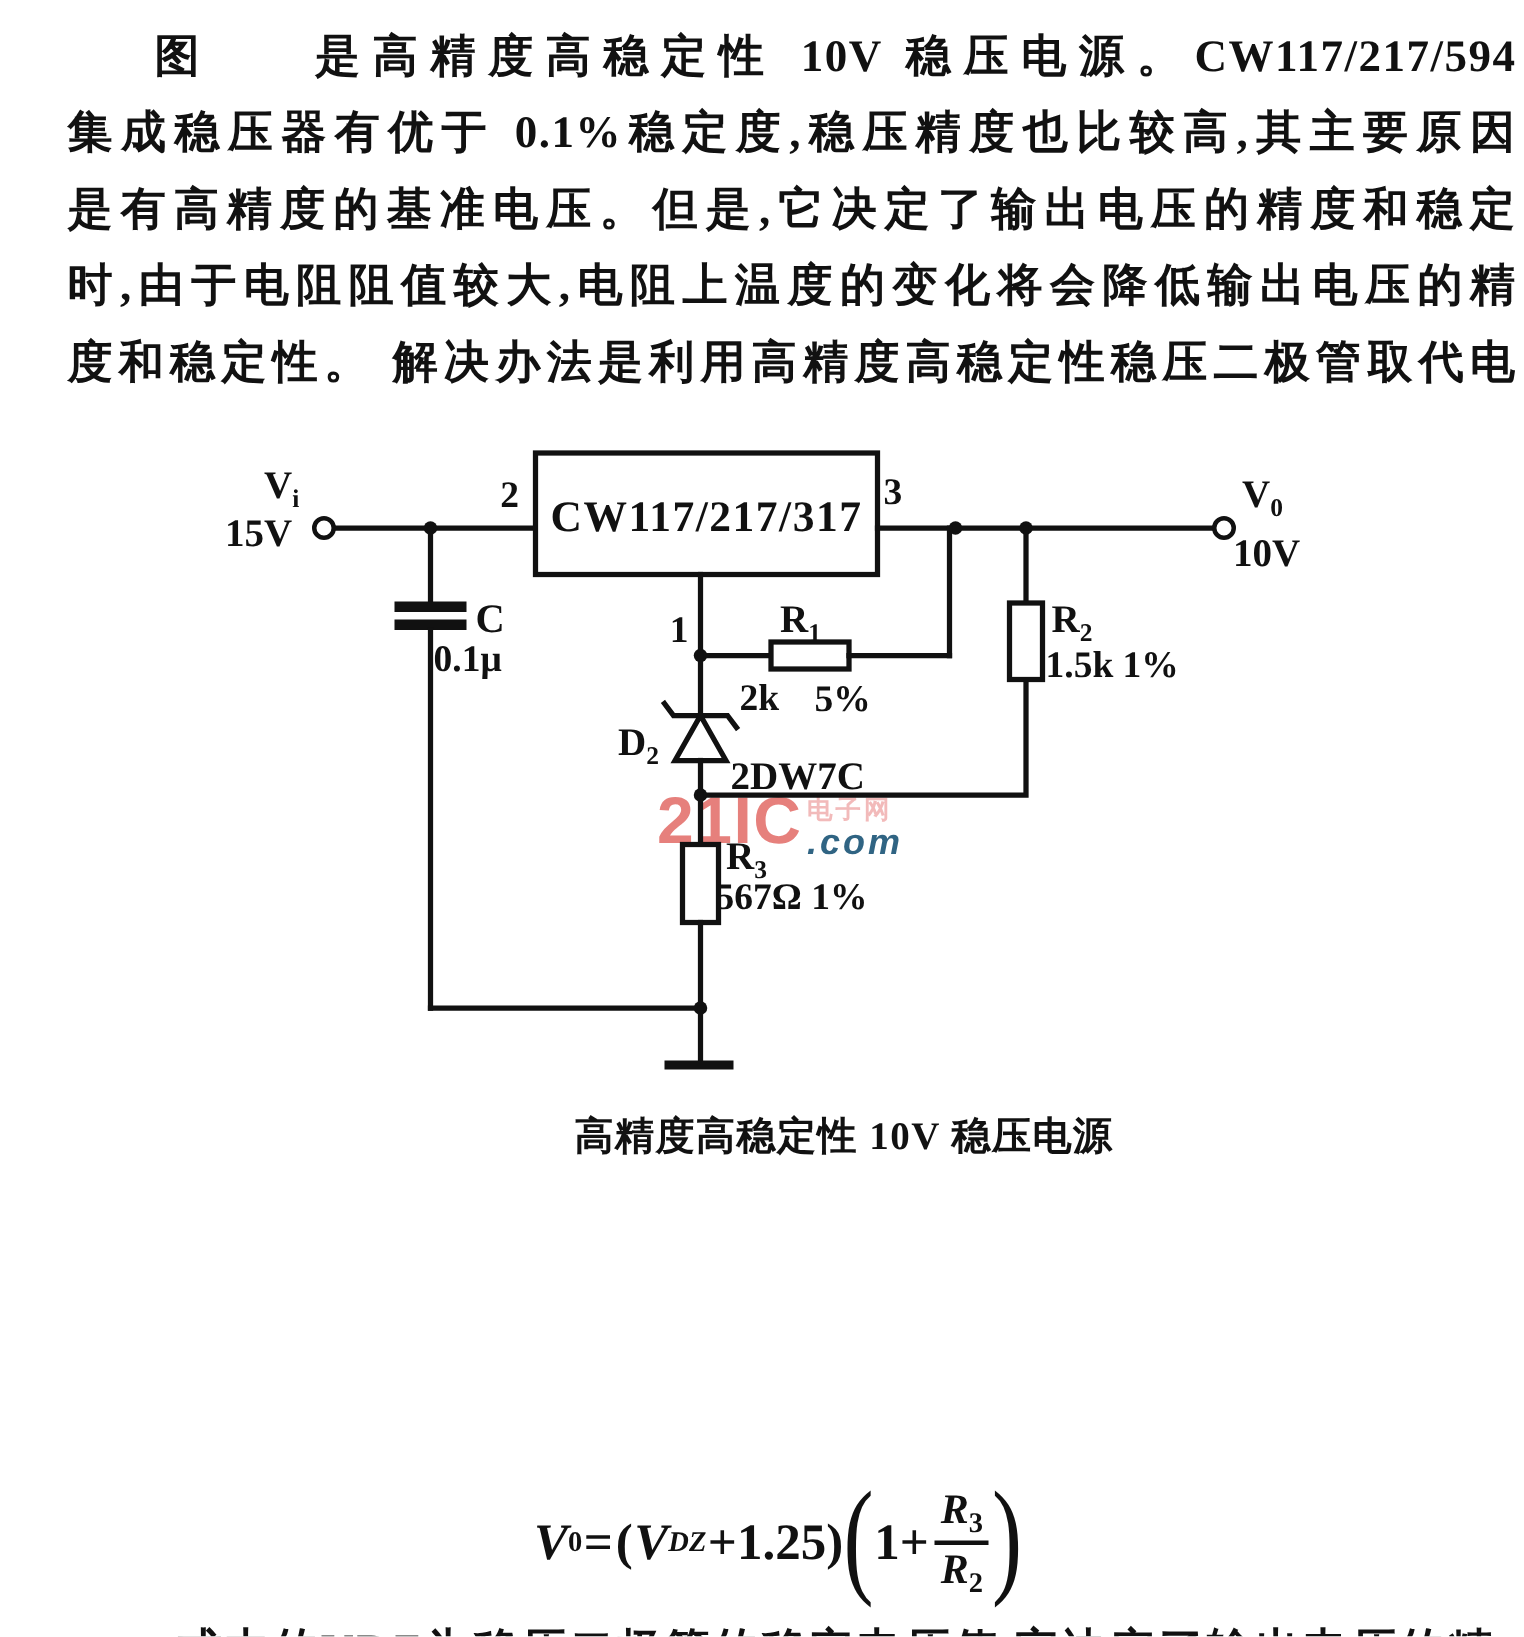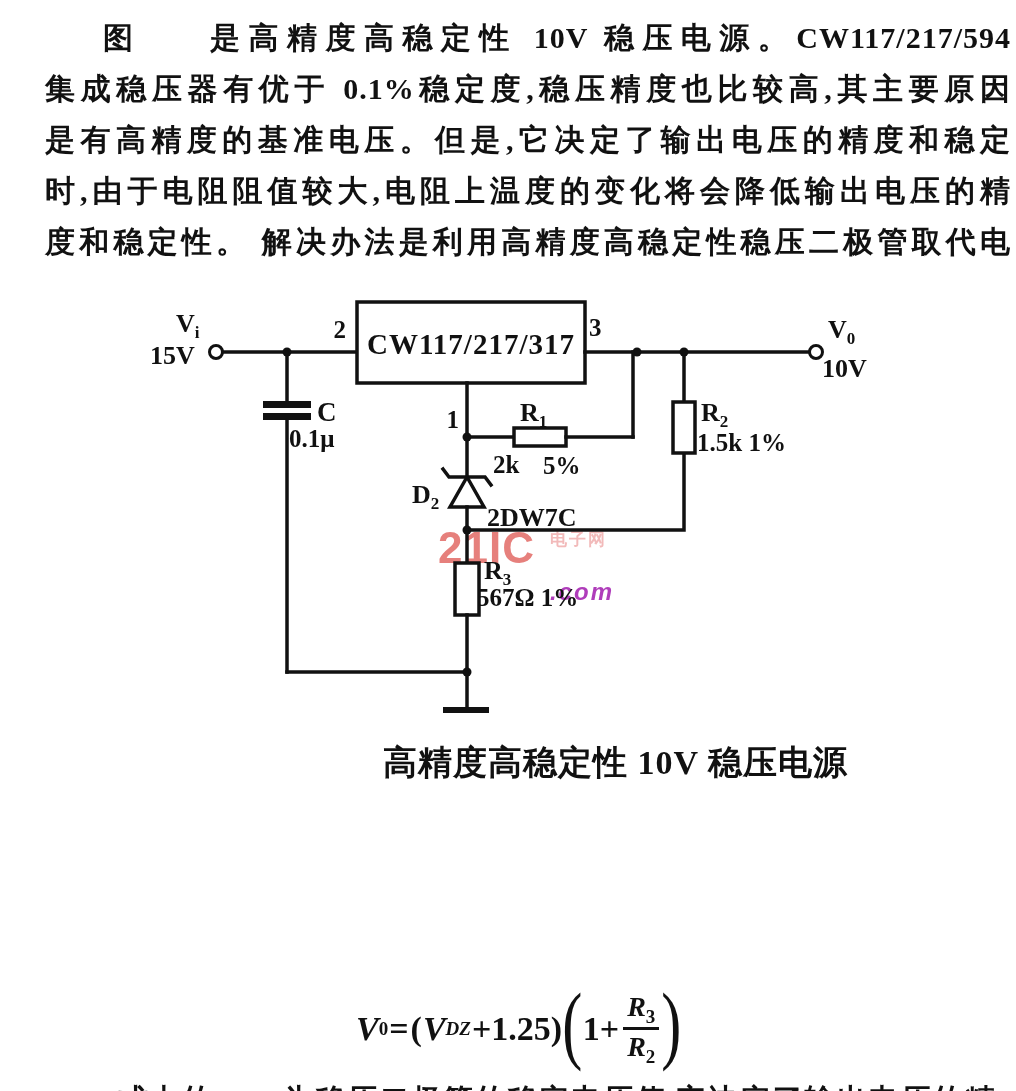--- a/index.html
+++ b/index.html
@@ -12,39 +12,39 @@
   .pline{height:51px;line-height:51px;font-size:30px;font-weight:700;
          letter-spacing:1px;white-space:nowrap;}
   .jl{white-space:normal;text-align:justify;text-align-last:justify;}
   #p1{top:12px;}
   #p2{top:786px;}
   .l1{display:flex;}
   .l1-head{margin-left:58px;}
   .l1-rest{flex:1;margin-left:76px;text-align:justify;text-align-last:justify;white-space:normal;}
 
   
-  .caption{position:absolute;left:383px;top:740px;font-size:34px;font-weight:700;
+  .caption{position:absolute;left:383px;top:740px;font-size:26px;font-weight:700;
            letter-spacing:1px;white-space:nowrap;}
 
   
   #circuit{position:absolute;left:0;top:290px;}
   #circuit text{font-family:"Liberation Serif","DejaVu Serif",serif;font-weight:700;fill:#111;}
   .wire{stroke:#111;stroke-width:3.5;fill:none;stroke-linecap:square;}
   .thick{stroke:#111;stroke-width:5;fill:none;}
   .body{stroke:#111;stroke-width:3.5;fill:#fff;}
   .dot{fill:#111;stroke:none;}
   .term{fill:#fff;stroke:#111;stroke-width:3;}
 
   
   .wm{position:absolute;left:438px;top:528px;display:flex;align-items:flex-start;
       opacity:.85;z-index:0;font-family:"Liberation Sans","DejaVu Sans",sans-serif;}
   .wm-brand{font-size:44px;font-weight:800;color:#e26a66;line-height:40px;letter-spacing:1px;}
-  .wm-col{display:flex;flex-direction:column;margin-left:15px;gap:30px;}
+  .wm-col{display:flex;flex-direction:column;margin-left:3px;}
   .wm-cn{font-size:17px;font-weight:700;color:#f0aeae;letter-spacing:2px;}
-  .wm-com{font-size:24px;font-weight:700;font-style:italic;color:#a21caf;margin-top:-3px;letter-spacing:2px;}
+  .wm-com{font-size:24px;font-weight:700;font-style:italic;color:#0c4a6e;margin-top:-3px;letter-spacing:2px;}
   #circuit{z-index:1;}
 
   
   .formula{position:absolute;left:356px;top:984px;height:90px;display:flex;
            align-items:center;font-size:34px;font-weight:700;}
   .fit{font-style:italic;font-family:"Liberation Serif",serif;}
   .fup{font-family:"Liberation Serif",serif;padding:0 1px;}
   .fsub{font-size:19px;font-weight:700;}
   .fsub.it{font-style:italic;}
   .bigp{font-size:86px;font-weight:400;line-height:0.9;transform:scaleX(.7);margin:0 -5px;

